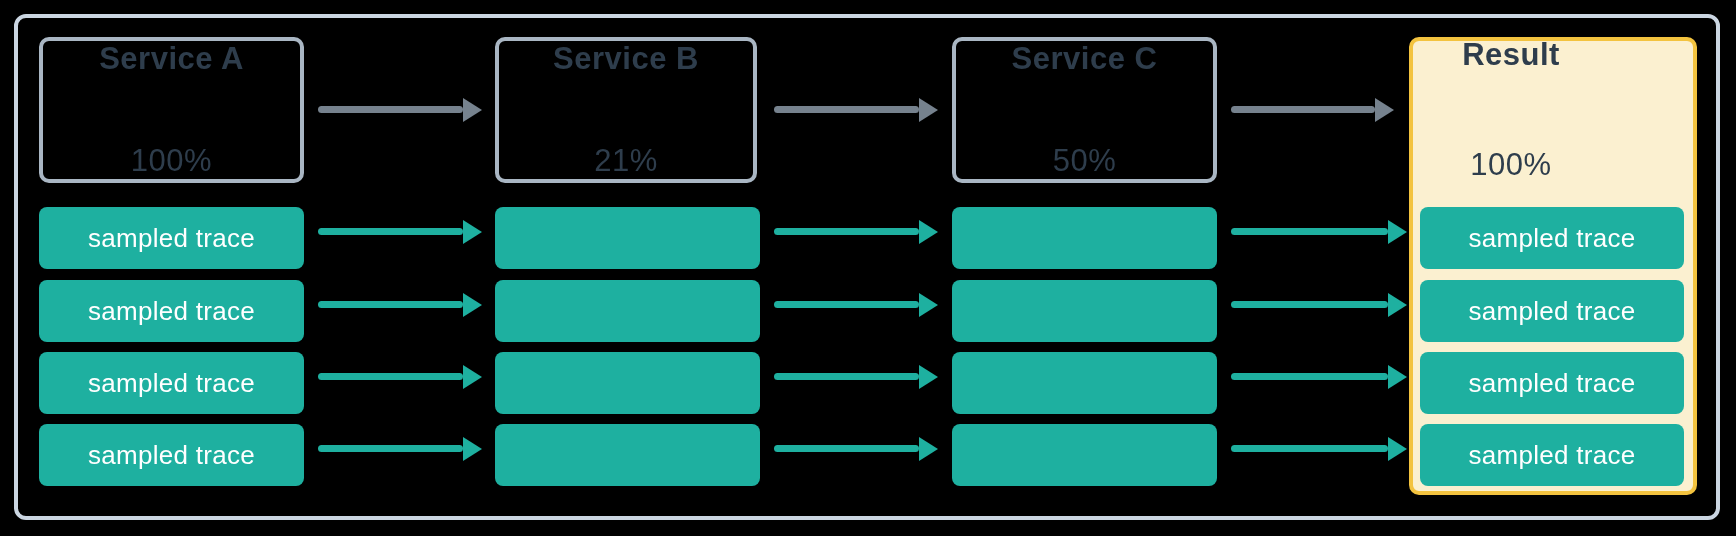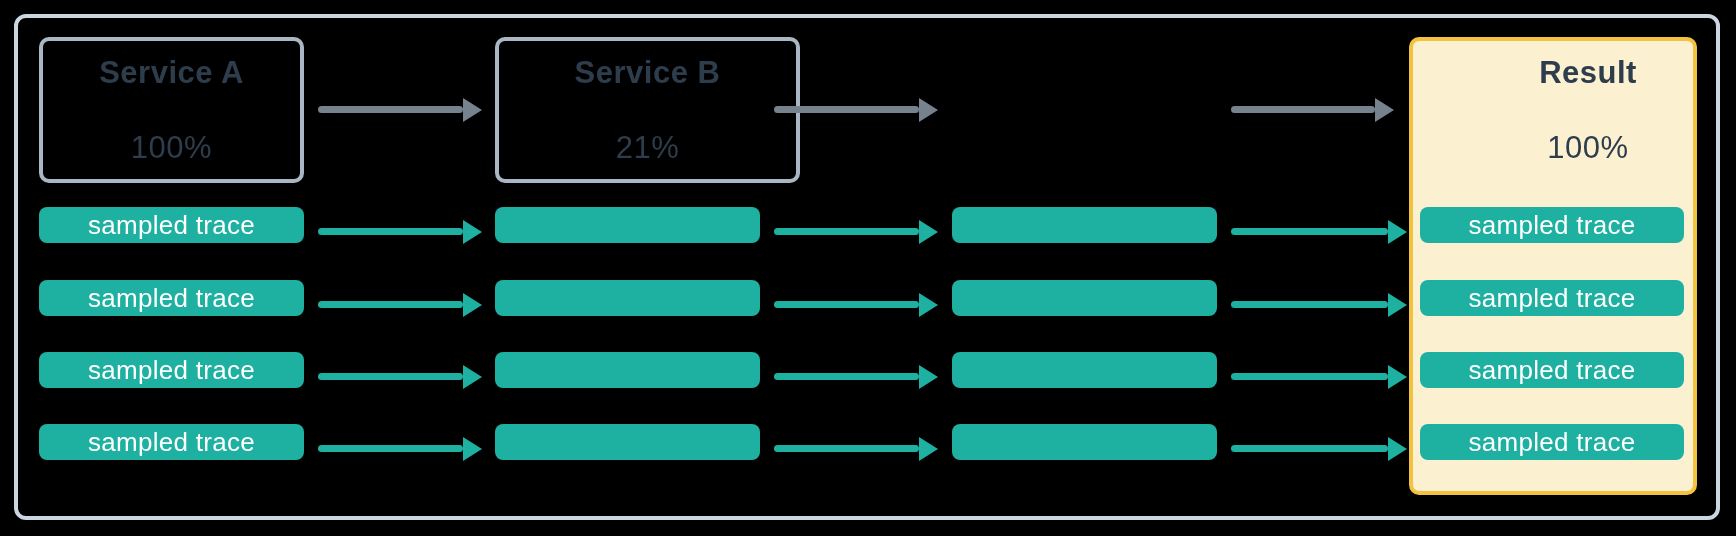--- a/index.html
+++ b/index.html
@@ -24,51 +24,51 @@
   }
 
   
   .head {
     position: absolute;
     top: 37px;
     height: 146px;
     display: flex;
     flex-direction: column;
     align-items: center;
-    justify-content: center;
+    justify-content: space-between;
     gap: 7px;
     color: #2E3D4C;
   }
   .head.bordered {
     border: 4px solid #A9B6C3;
     border-radius: 10px;
     background: transparent;
   }
   .head .name { font-size: 31px; font-weight: bold; letter-spacing: 0.5px; }
   .head .rate { font-size: 31px; font-weight: normal; letter-spacing: 0.5px; margin-top: 32px; }
 
   .head-a { left: 39px;  width: 265px; }
-  .head-b { left: 495px; width: 305px; }
+  .head-b { left: 495px; width: 262px; }
   .head-c { left: 952px; width: 265px; }
-  .head-r { left: 1444px; width: 288px; }
+  .head-r { left: 1367px; width: 288px; }
 
   
   .result-box {
     position: absolute;
     left: 1409px; top: 37px;
     width: 288px; height: 458px;
     background: #FBF0D0;
     border: 4px solid #F3C33F;
     border-radius: 10px;
   }
 
   
   .pill {
     position: absolute;
-    height: 36px;
+    height: 62px;
     border-radius: 8px;
     background: #1EB0A0;
     display: flex;
     align-items: center;
     justify-content: center;
     color: #FFFFFF;
     font-size: 26px;
     font-weight: 500;
     letter-spacing: 0.3px;
   }
@@ -121,20 +121,24 @@
   <div class="result-box"></div>
 
   <div class="head bordered head-a">
     <div class="name">Service A</div>
     <div class="rate">100%</div>
   </div>
   <div class="head bordered head-b">
     <div class="name">Service B</div>
     <div class="rate">21%</div>
   </div>
+  <div class="head bordered head-c">
+    <div class="name">Service C</div>
+    <div class="rate">50%</div>
+  </div>
   <div class="head head-r">
     <div class="name">Result</div>
     <div class="rate">100%</div>
   </div>
 
   <div class="arrow gray gap-1"></div>
   <div class="arrow gray gap-2"></div>
   <div class="arrow gray gap-3"></div>
 
   <div class="pill col-a row-1">sampled trace</div>

